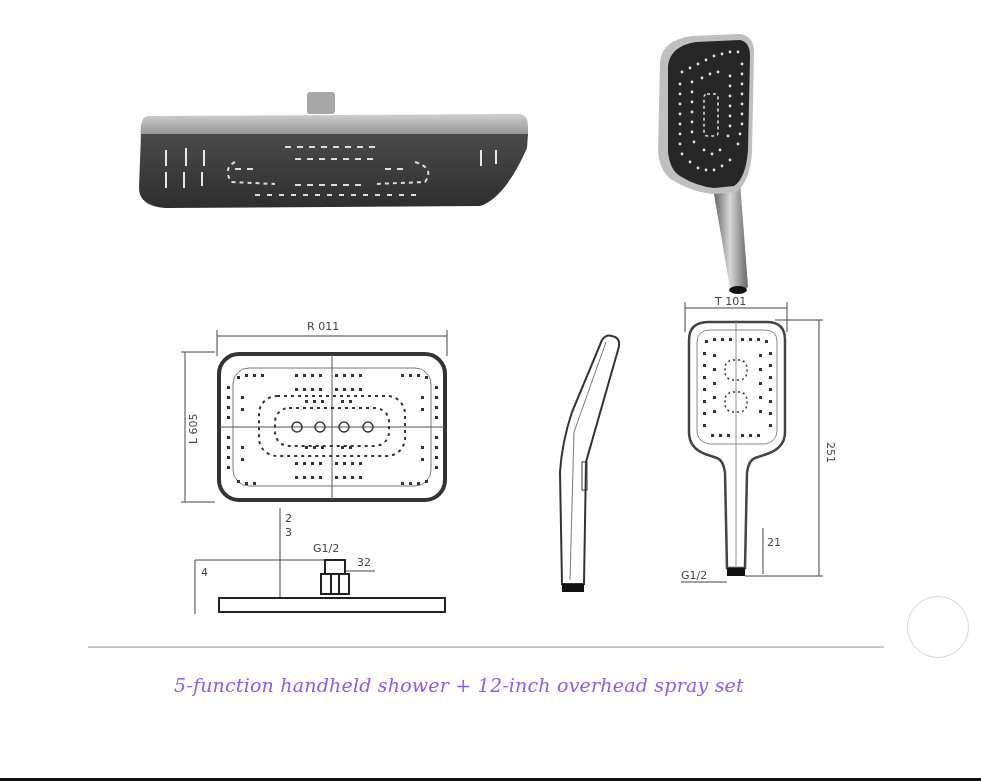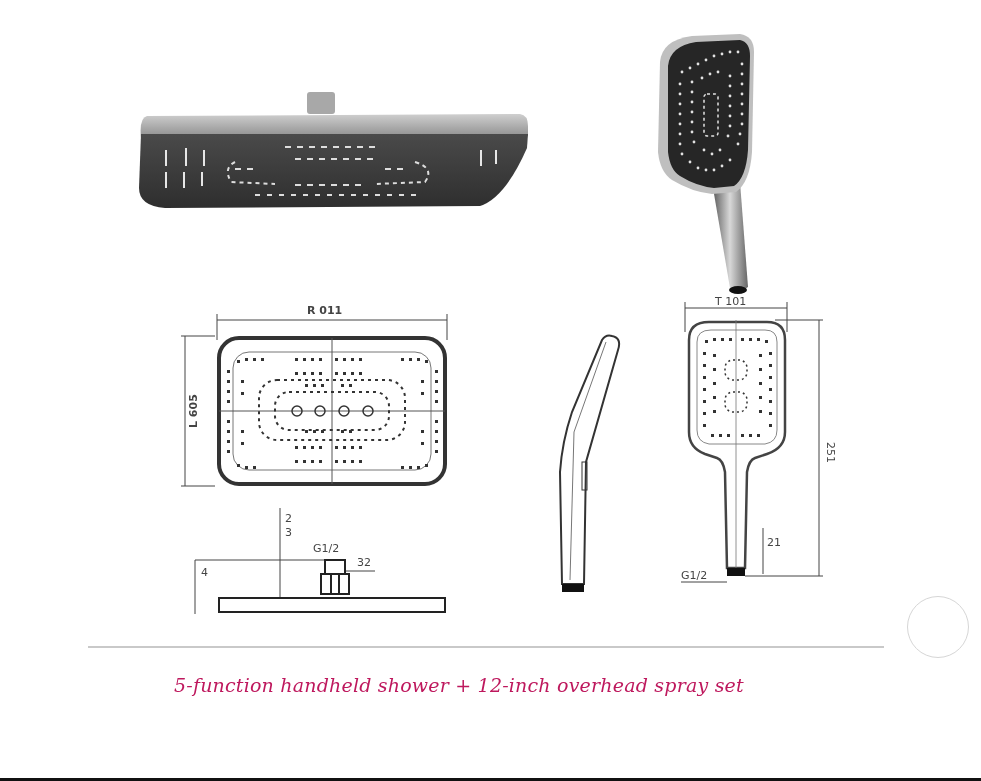--- a/index.html
+++ b/index.html
@@ -5,21 +5,21 @@
   html, body { margin: 0; padding: 0; }
   body {
     width: 981px; height: 781px; background: #ffffff; position: relative; overflow: hidden;
     font-family: "DejaVu Sans", sans-serif;
   }
   .abs { position: absolute; }
   svg { display: block; }
   .caption {
     position: absolute; left: 174px; top: 674px;
     font-family: "DejaVu Serif", serif; font-style: italic;
-    font-size: 19px; color: #be185d; letter-spacing: 0.2px; white-space: nowrap;
+    font-size: 19px; color: #8b5cf6; letter-spacing: 0.2px; white-space: nowrap;
   }
   .divider {
     position: absolute; left: 88px; top: 646px; width: 796px; height: 2px; background: #c9c9c9;
   }
   .circle-btn {
     position: absolute; left: 907px; top: 596px; width: 62px; height: 62px;
     border-radius: 50%; border: 1px solid #d6d6d6; background: #ffffff; box-sizing: border-box;
   }
   .bottom-bar {
     position: absolute; left: 0; top: 778px; width: 981px; height: 3px; background: #111111;
@@ -165,21 +165,21 @@
         <circle cx="66" cy="40" r="1.4"></circle>
       <circle cx="52" cy="118" r="1.4"></circle>
         <circle cx="60" cy="122" r="1.4"></circle>
         <circle cx="68" cy="118" r="1.4"></circle>
     </g>
     <rect x="52" y="62" width="14" height="42" rx="3" fill="none" stroke="#e2e2e2" stroke-width="1.5" stroke-dasharray="3 3"></rect>
     <ellipse cx="86" cy="258" rx="9" ry="4" fill="#111"></ellipse>
   </svg>
 </div>
 
-<div class="abs" style="left:175px; top:300px;font-weight:bold;">
+<div class="abs" style="left:175px; top:316px;">
   <svg width="285" height="195" viewBox="0 0 285 195">
     <line x1="42" y1="20" x2="272" y2="20" stroke="#444" stroke-width="1"></line>
     <line x1="42" y1="14" x2="42" y2="40" stroke="#444" stroke-width="1"></line>
     <line x1="272" y1="14" x2="272" y2="40" stroke="#444" stroke-width="1"></line>
     <text x="132" y="14" class="dim">R 011</text>
     <line x1="10" y1="36" x2="10" y2="186" stroke="#444" stroke-width="1"></line>
     <line x1="6" y1="36" x2="40" y2="36" stroke="#444" stroke-width="1"></line>
     <line x1="6" y1="186" x2="40" y2="186" stroke="#444" stroke-width="1"></line>
     <text x="0" y="0" class="dim" transform="translate(22,128) rotate(-90)">L 605</text>
     <rect x="44" y="38" width="226" height="146" rx="20" fill="none" stroke="#333" stroke-width="4"></rect>

